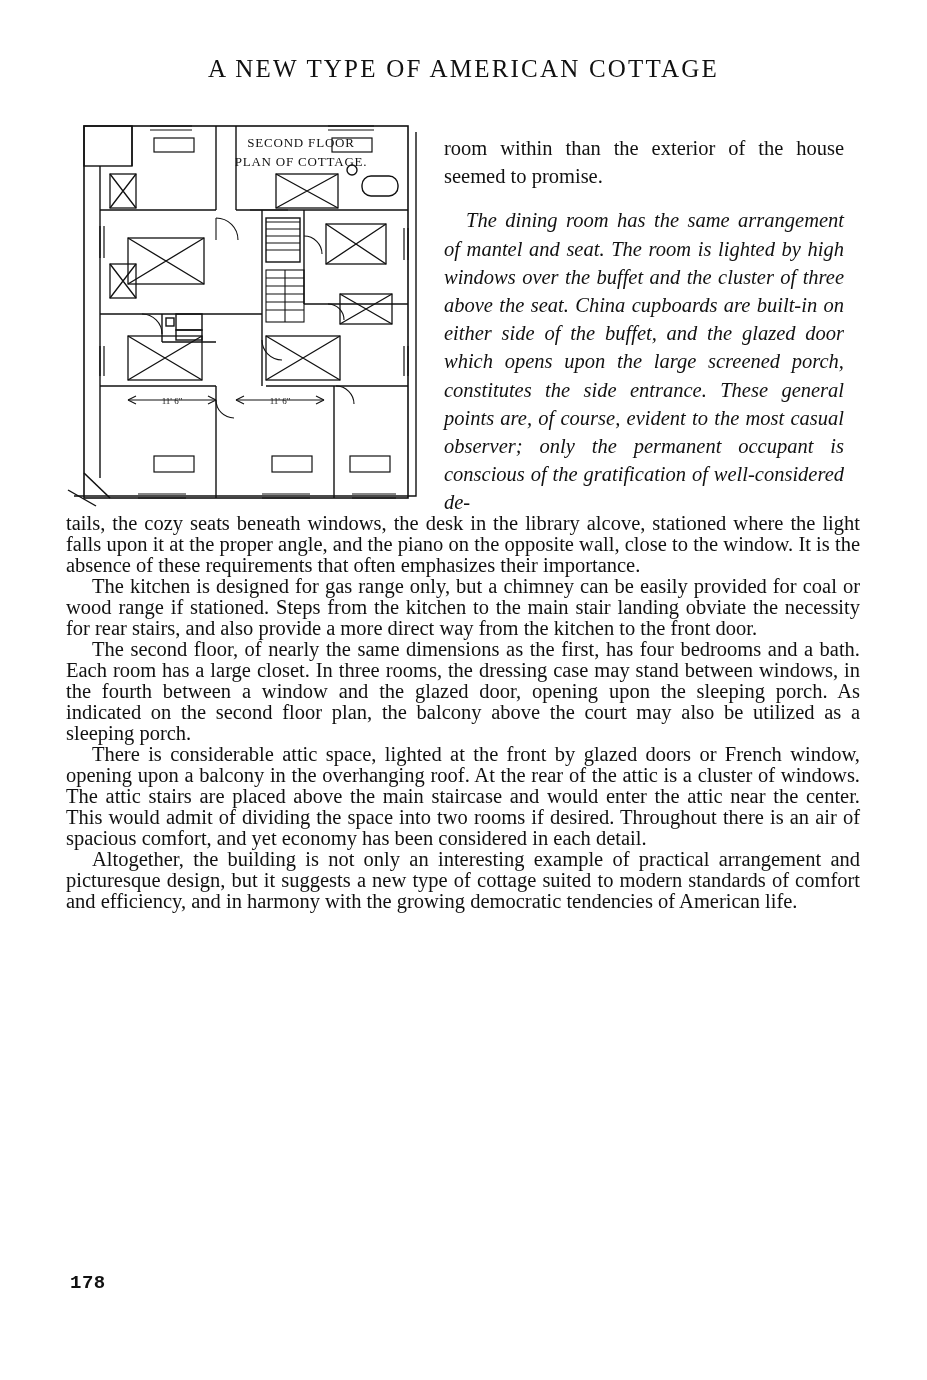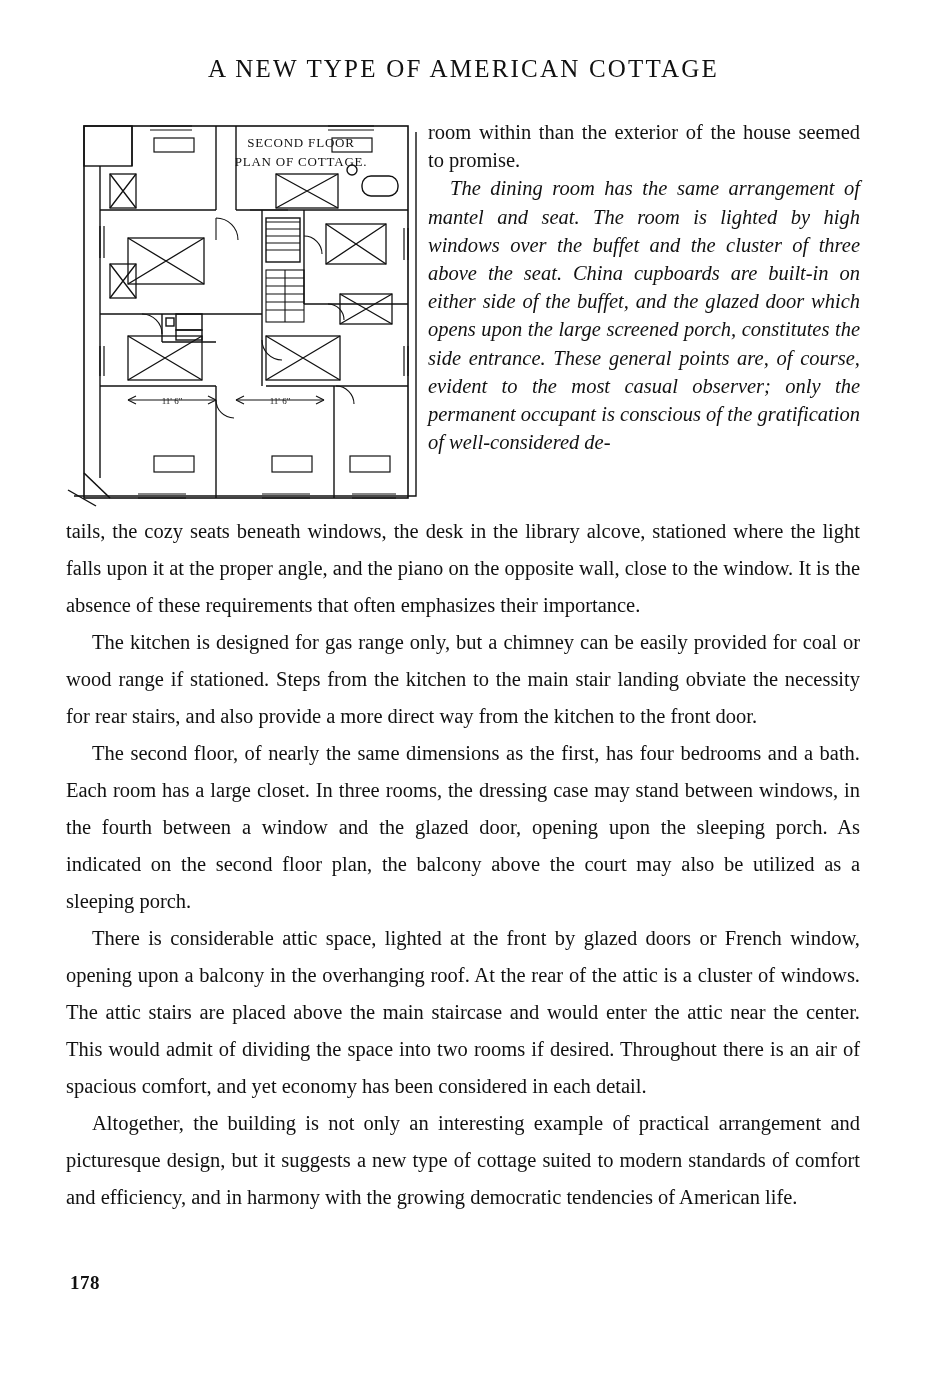--- a/index.html
+++ b/index.html
@@ -57,44 +57,45 @@
     position: absolute;
     left: 428px;
     top: 118px;
     width: 432px;
     font-size: 20.5px;
     line-height: 28.2px;
     text-align: justify;
     text-justify: inter-word;
     color: #111;
   }
-  .col-right p { margin: 0; }
+  .col-right p { margin: 16px; }
   .indent { text-indent: 22px; font-style: italic; }
   
   .body-text {
     position: absolute;
     left: 66px;
     top: 513px;
     width: 794px;
     font-size: 20.5px;
-    line-height: 37px;
+    line-height: 21px;
     text-align: justify;
     color: #111;
   }
   .body-text p { margin: 0; }
   .body-text p.first { text-indent: 0; }
   .body-text p.ind { text-indent: 26px; }
   .folio {
     position: absolute;
     left: 70px;
     top: 1272px;
     font-size: 19px;
     font-weight: bold;
     letter-spacing: 0.5px;
     color: #111;
+    font-family: Liberation Mono, monospace;
   }
 </style>
 </head>
 <body>
 
 <div class="page">
 
   <div class="page-title">A NEW TYPE OF AMERICAN COTTAGE</div>
 
   <div class="figure">

